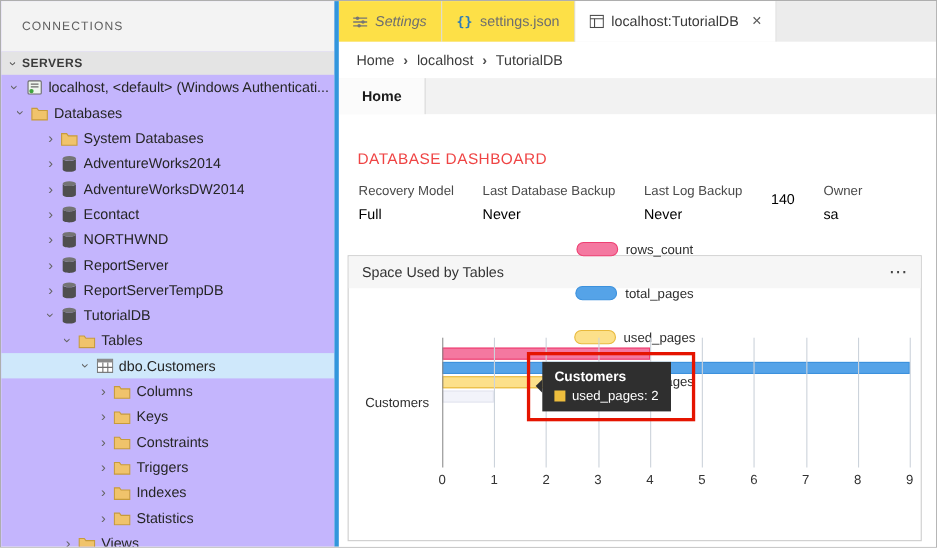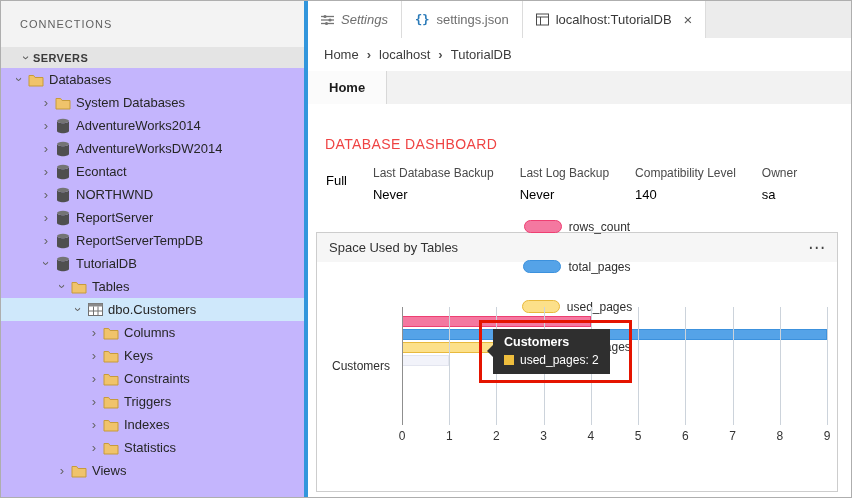--- a/index.html
+++ b/index.html
@@ -2,35 +2,35 @@
 <html><head>
 <meta charset="utf-8">
 <style>
   *{margin:0;padding:0;box-sizing:border-box;}
   html,body{background:#ddd;font-family:"Liberation Sans","DejaVu Sans",sans-serif;}
   .app{position:relative;width:852px;height:498px;background:#fff;border:1px solid #aeaeae;overflow:hidden;}
 
   
   .sidebar{position:absolute;left:0;top:0;width:303px;height:100%;background:#c4b5fd;overflow:hidden;}
   .sb-title{height:46px;line-height:46px;padding-left:19px;font-size:11px;letter-spacing:1px;color:#5f5f5f;background:#f3f3f3;}
-  .sb-section{height:21px;display:flex;align-items:center;background:#e4e4e4;font-size:11px;font-weight:bold;color:#3b3b3b;padding-left:17px;letter-spacing:.4px;}
+  .sb-section{height:21px;display:flex;align-items:center;background:#e4e4e4;font-size:11px;font-weight:bold;color:#3b3b3b;padding-left:4px;letter-spacing:.4px;}
   .sec-chev{display:inline-block;transform:rotate(90deg);font-size:12px;color:#555;width:15px;text-align:center;font-weight:normal;}
   .tree{font-size:13px;color:#262626;}
   .trow{height:23px;display:flex;align-items:center;white-space:nowrap;overflow:hidden;cursor:pointer;}
   .twistie{width:14px;min-width:14px;text-align:center;color:#646464;font-size:13px;line-height:1;}
   .twistie.open{transform:rotate(90deg);}
   .ticon{width:20px;min-width:20px;display:flex;justify-content:center;align-items:center;margin-right:3px;}
   .tlabel{overflow:hidden;}
 
   .sash{position:absolute;left:303px;top:0;width:4px;height:100%;z-index:6;cursor:ew-resize;}
 
   
   .editor{position:absolute;left:307px;top:0;right:0;bottom:0;background:#fff;display:flex;flex-direction:column;}
   .tabbar{height:37px;background:#ececec;display:flex;align-items:stretch;flex:0 0 auto;}
-  .tab{display:flex;align-items:center;gap:7px;padding:0 13px;font-size:13px;color:#6e6e6e;background:#ffffff;border-right:1px solid #dcdcdc;cursor:pointer;}
+  .tab{display:flex;align-items:center;gap:7px;padding:0 13px;font-size:13px;color:#6e6e6e;background:#fde047;border-right:1px solid #dcdcdc;cursor:pointer;}
   .tab.italic .tablabel{font-style:italic;}
   .tab.active{background:#fff;color:#383838;}
   .tabicon{display:flex;align-items:center;}
   .close{font-size:15px;color:#5a5a5a;margin-left:5px;line-height:1;cursor:pointer;}
   .breadcrumb{height:33px;display:flex;align-items:center;padding-left:16px;font-size:13px;color:#3c3c3c;background:#fff;flex:0 0 auto;}
   .bc-item{cursor:pointer;}
   .bc-sep{margin:0 8px;color:#4f4f4f;font-weight:bold;}
   .subtabs{height:33px;display:flex;background:#f2f2f2;font-size:13px;flex:0 0 auto;}
   .stab{display:flex;align-items:center;padding:0 21px;background:#e8e8e8;color:#4d4d4d;border-right:1px solid #d8d8d8;cursor:pointer;}
   .stab.active{background:#fbfbfb;color:#1c1c1c;font-weight:bold;}
@@ -69,20 +69,32 @@
 
 <div class="app">
 
   <aside class="sidebar">
     <div class="sb-title">CONNECTIONS</div>
     <div class="sb-section">
       <span class="sec-chev">›</span>
       <span>SERVERS</span>
     </div>
     <div class="tree" id="tree">
+        <div class="trow" style="padding-left: 6px;">
+          <span class="twistie open">›</span>
+          <span class="ticon">
+            <svg width="15" height="15" viewBox="0 0 15 15">
+              <rect x="1.5" y="1.5" width="12" height="12" rx="1" fill="#eef6ee" stroke="#6a6a6a"></rect>
+              <line x1="4" y1="4.5" x2="11" y2="4.5" stroke="#6a6a6a"></line>
+              <line x1="4" y1="7" x2="11" y2="7" stroke="#6a6a6a"></line>
+              <circle cx="4.6" cy="10.8" r="2" fill="#3fa33f"></circle>
+            </svg>
+          </span>
+          <span class="tlabel">localhost, &lt;default&gt; (Windows Authenticati...</span>
+        </div>
         <div class="trow" style="padding-left: 11px;">
           <span class="twistie open">›</span>
           <span class="ticon">
             <svg width="16" height="14" viewBox="0 0 16 14">
               <path d="M1 2.5h4.6l1.5 2H15v8.5H1z" fill="#f0c36b" stroke="#c79b3b"></path>
             </svg>
           </span>
           <span class="tlabel">Databases</span>
         </div>
         <div class="trow" style="padding-left: 38px;">
@@ -297,32 +309,32 @@
         <span class="bc-item">TutorialDB</span>
       </div>
     <div class="subtabs" id="subtabs">
         <div class="stab active">Home</div>
       </div>
 
     <div class="content">
       <div class="dash-title">DATABASE DASHBOARD</div>
       <div class="props" id="props">
           <div class="prop">
+            <div class="plabel">Recovery Model</div>
             <div class="pvalue">Full</div>
           </div>
           <div class="prop">
             <div class="plabel">Last Database Backup</div>
             <div class="pvalue">Never</div>
           </div>
           <div class="prop">
             <div class="plabel">Last Log Backup</div>
             <div class="pvalue">Never</div>
           </div>
           <div class="prop">
-            <div class="plabel">Compatibility Level</div>
             <div class="pvalue">140</div>
           </div>
           <div class="prop">
             <div class="plabel">Owner</div>
             <div class="pvalue">sa</div>
           </div>
         </div>
 
       <div class="panel">
         <div class="panel-hd">

